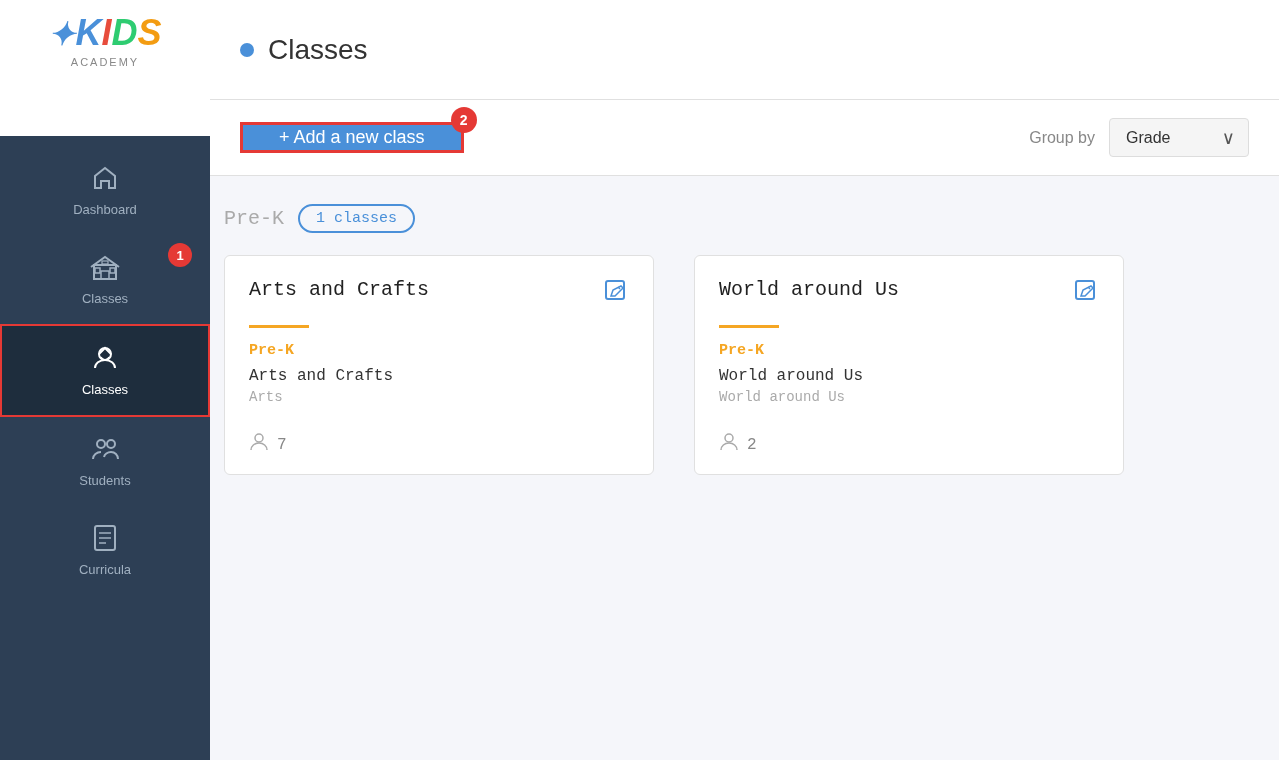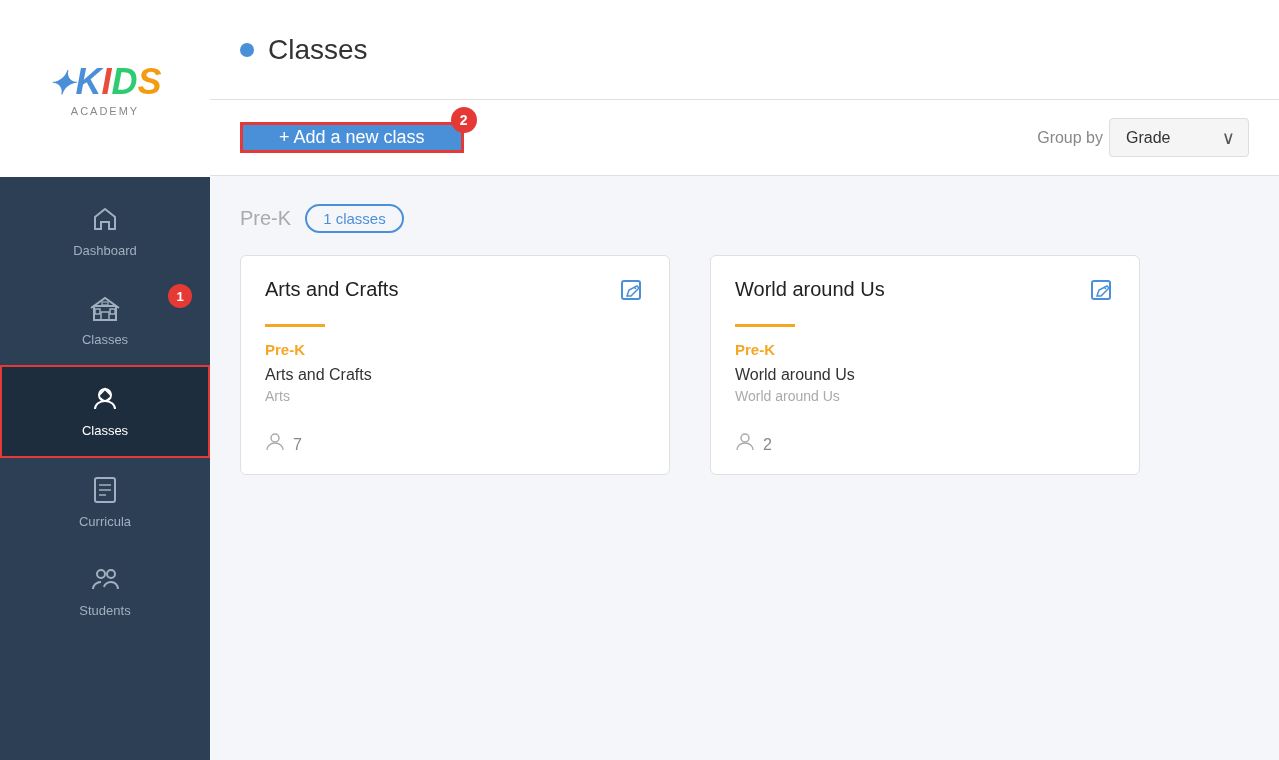--- a/index.html
+++ b/index.html
@@ -10,25 +10,25 @@
       width: 210px;
       min-width: 210px;
       background: #2d3f55;
       display: flex;
       flex-direction: column;
       align-items: stretch;
       padding-top: 0;
     }
     .sidebar-logo {
       background: #fff;
-      height: 177px;
-      display: flex;
-      align-items: center;
+      height: 136px;
+      display: flex;
+      align-items: flex-start;
       justify-content: center;
-      padding: 32px;
+      padding: 12px;
     }
     .logo-academy { display: block; font-size: 11px; color: #888; letter-spacing: 2px; text-align: center; margin-top: 2px; }
 
     .nav-items {
       display: flex;
       flex-direction: column;
       padding-top: 10px;
     }
     .nav-item {
       display: flex;
@@ -120,21 +120,21 @@
       border: none;
       padding: 2px 36px;
       font-size: 18px;
       font-weight: 500;
       cursor: pointer;
       white-space: nowrap;
     }
     .group-by-section {
       display: flex;
       align-items: center;
-      gap: 6px;
+      gap: 14px;
       margin-left: auto;
     }
     .group-by-label {
       font-size: 16px;
       color: #888;
     }
     .group-by-select {
       border: 1px solid #ddd;
       background: #f5f5f5;
       padding: 10px 40px 10px 16px;
@@ -155,22 +155,23 @@
       top: 50%;
       transform: translateY(-50%);
       font-size: 18px;
       color: #555;
       pointer-events: none;
     }
 
     
     .content {
       flex: 1;
-      padding: 28px 30px;
+      padding: 28px 14px;
       overflow-y: auto;
+      font-family: Liberation Mono, monospace;
     }
     .section-header {
       display: flex;
       align-items: center;
       gap: 14px;
       margin-bottom: 22px;
     }
     .section-title {
       font-size: 20px;
       color: #aaa;
@@ -322,40 +323,40 @@
           <path d="M9 10L15 4L21 10" stroke="#fff" stroke-width="2" fill="none"></path>
           <path d="M5 24C5 19.582 9.477 16 15 16C20.523 16 25 19.582 25 24" stroke="#fff" stroke-width="2" fill="none"></path>
           <path d="M11 13C11 13 12 16 15 16C18 16 19 13 19 13" stroke="#fff" stroke-width="1.5" fill="none"></path>
         </svg>
       </span>
       <span class="nav-label">Classes</span>
     </div>
 
     <div class="nav-item">
       <span class="nav-icon">
+        <svg width="30" height="28" viewBox="0 0 30 28" fill="none">
+          <circle cx="11" cy="9" r="4" stroke="#a0b0c0" stroke-width="2" fill="none"></circle>
+          <path d="M3 24C3 20.134 6.686 17 11 17" stroke="#a0b0c0" stroke-width="2" fill="none"></path>
+          <circle cx="21" cy="9" r="4" stroke="#a0b0c0" stroke-width="2" fill="none"></circle>
+          <path d="M14 22C14.5 19.5 17.4 17 21 17C24.866 17 28 19.8 28 24" stroke="#a0b0c0" stroke-width="2" fill="none"></path>
+        </svg>
+      </span>
+      <span class="nav-label">Students</span>
+    </div>
+
+    <div class="nav-item">
+      <span class="nav-icon">
         <svg width="26" height="28" viewBox="0 0 26 28" fill="none">
           <rect x="3" y="2" width="20" height="24" rx="2" stroke="#a0b0c0" stroke-width="2" fill="none"></rect>
           <line x1="7" y1="9" x2="19" y2="9" stroke="#a0b0c0" stroke-width="1.5"></line>
           <line x1="7" y1="14" x2="19" y2="14" stroke="#a0b0c0" stroke-width="1.5"></line>
           <line x1="7" y1="19" x2="14" y2="19" stroke="#a0b0c0" stroke-width="1.5"></line>
         </svg>
       </span>
       <span class="nav-label">Curricula</span>
-    </div>
-
-    <div class="nav-item">
-      <span class="nav-icon">
-        <svg width="30" height="28" viewBox="0 0 30 28" fill="none">
-          <circle cx="11" cy="9" r="4" stroke="#a0b0c0" stroke-width="2" fill="none"></circle>
-          <path d="M3 24C3 20.134 6.686 17 11 17" stroke="#a0b0c0" stroke-width="2" fill="none"></path>
-          <circle cx="21" cy="9" r="4" stroke="#a0b0c0" stroke-width="2" fill="none"></circle>
-          <path d="M14 22C14.5 19.5 17.4 17 21 17C24.866 17 28 19.8 28 24" stroke="#a0b0c0" stroke-width="2" fill="none"></path>
-        </svg>
-      </span>
-      <span class="nav-label">Students</span>
     </div>
   </nav>
 </div>
 
 <div class="main">
 
   <div class="header">
     <div class="header-dot"></div>
     <h1 class="header-title">Classes</h1>
   </div>

